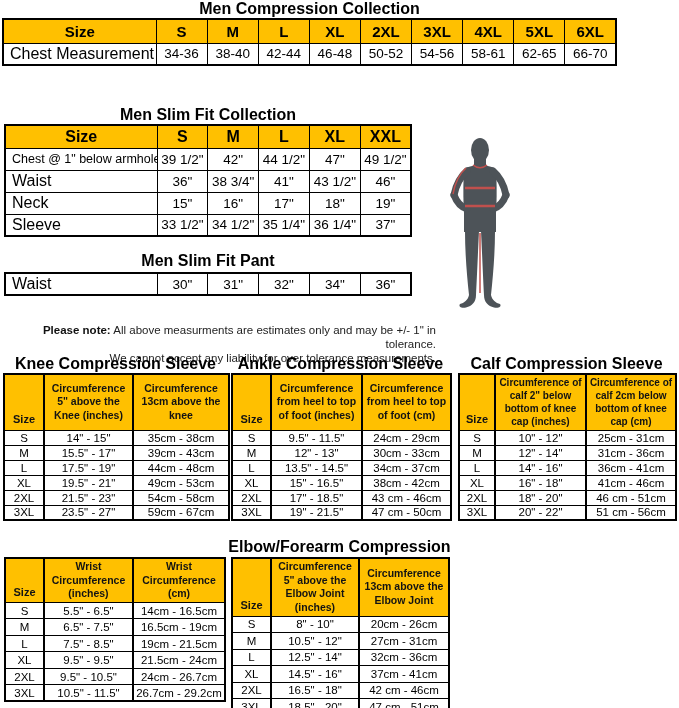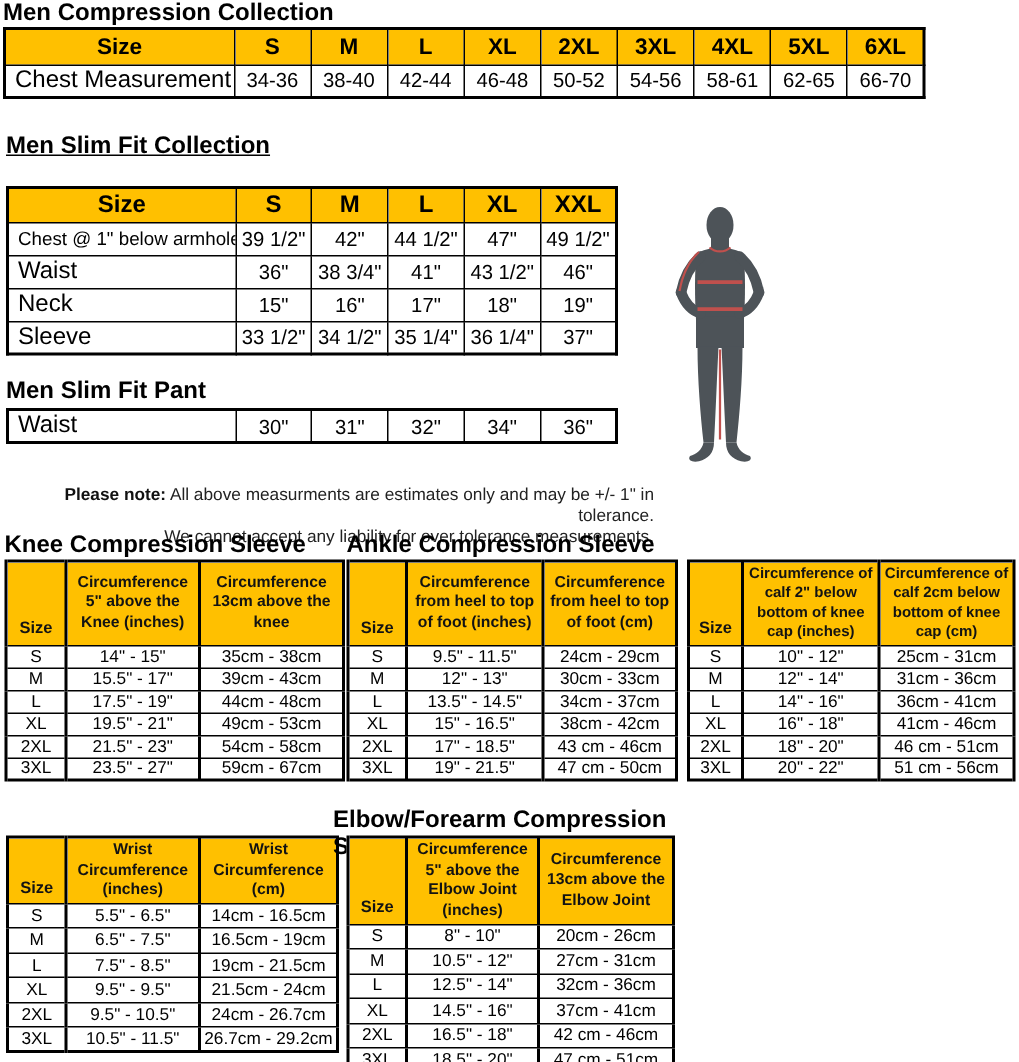--- a/index.html
+++ b/index.html
@@ -1,20 +1,20 @@
 <!DOCTYPE html>
 <html><head>
 <meta charset="utf-8">
 <style>
   * { box-sizing: border-box; }
   html, body { margin:0; padding:0; background:#fff; }
   body { font-family:"Liberation Sans", sans-serif; color:#000; }
   .page { position:relative; width:679px; height:708px; background:#fff; overflow:hidden; }
 
-  .title { position:absolute; font-weight:bold; color:#000; }
+  .title { position:absolute; font-weight:bold; text-align:center; color:#000; }
   .big-title { font-size:16px; }
   .sec-title { font-size:16px; }
 
   table { position:absolute; border-collapse:collapse; table-layout:fixed; background:#fff; }
   td, th { border:1px solid #000; text-align:center; vertical-align:middle; padding:0; overflow:hidden; white-space:nowrap; }
 
   
   .t-top { border:2px solid #000; }
   .t-top thead td { background:#FFC000; font-weight:bold; font-size:15px; height:24px; }
   .t-top tbody td { font-size:13.5px; height:22px; }
@@ -59,21 +59,21 @@
   .elbow-t { left:231px; top:557px; width:217px; }
   .elbow-t .c-size{width:39px} .elbow-t .c1{width:88px} .elbow-t .c2{width:90px}
 
   .knee-title  { left:3px;   top:355px; width:225px; }
   .ankle-title { left:231px; top:355px; width:219px; }
   .calf-title  { left:458px; top:355px; width:217px; }
   .wrist-title { left:4px;   top:560px; width:220px;text-decoration:underline; }
   .elbow-title { left:222px; top:538px; width:235px; }
 
   .t1-title { left:2px; top:0px;   width:615px; }
-  .t2-title { left:4px; top:89px; width:408px;text-decoration:underline; }
+  .t2-title { left:4px; top:106px; width:408px; }
   .t3-title { left:4px; top:252px; width:408px; }
 
   .figure-svg { position:absolute; left:448px; top:137px; width:64px; height:176px; }
 </style>
 </head>
 <body>
 
 <div class="page">
 
   <div class="title big-title t1-title">Men Compression Collection</div>
@@ -302,20 +302,21 @@
           <td>43 cm - 46cm</td>
         </tr>
         <tr>
           <td>3XL</td>
           <td>19" - 21.5"</td>
           <td>47 cm - 50cm</td>
         </tr>
       </tbody>
   </table>
 
+  <div class="title sec-title calf-title">Calf Compression Sleeve</div>
   <table class="t-small h56 calf-t">
     <colgroup>
         <col class="c-size">
         <col class="c1">
         <col class="c2">
       </colgroup>
     <thead>
         <tr>
       <th class="size-h">Size</th>
       <th>Circumference of calf 2" below bottom of knee cap (inches)</th>

